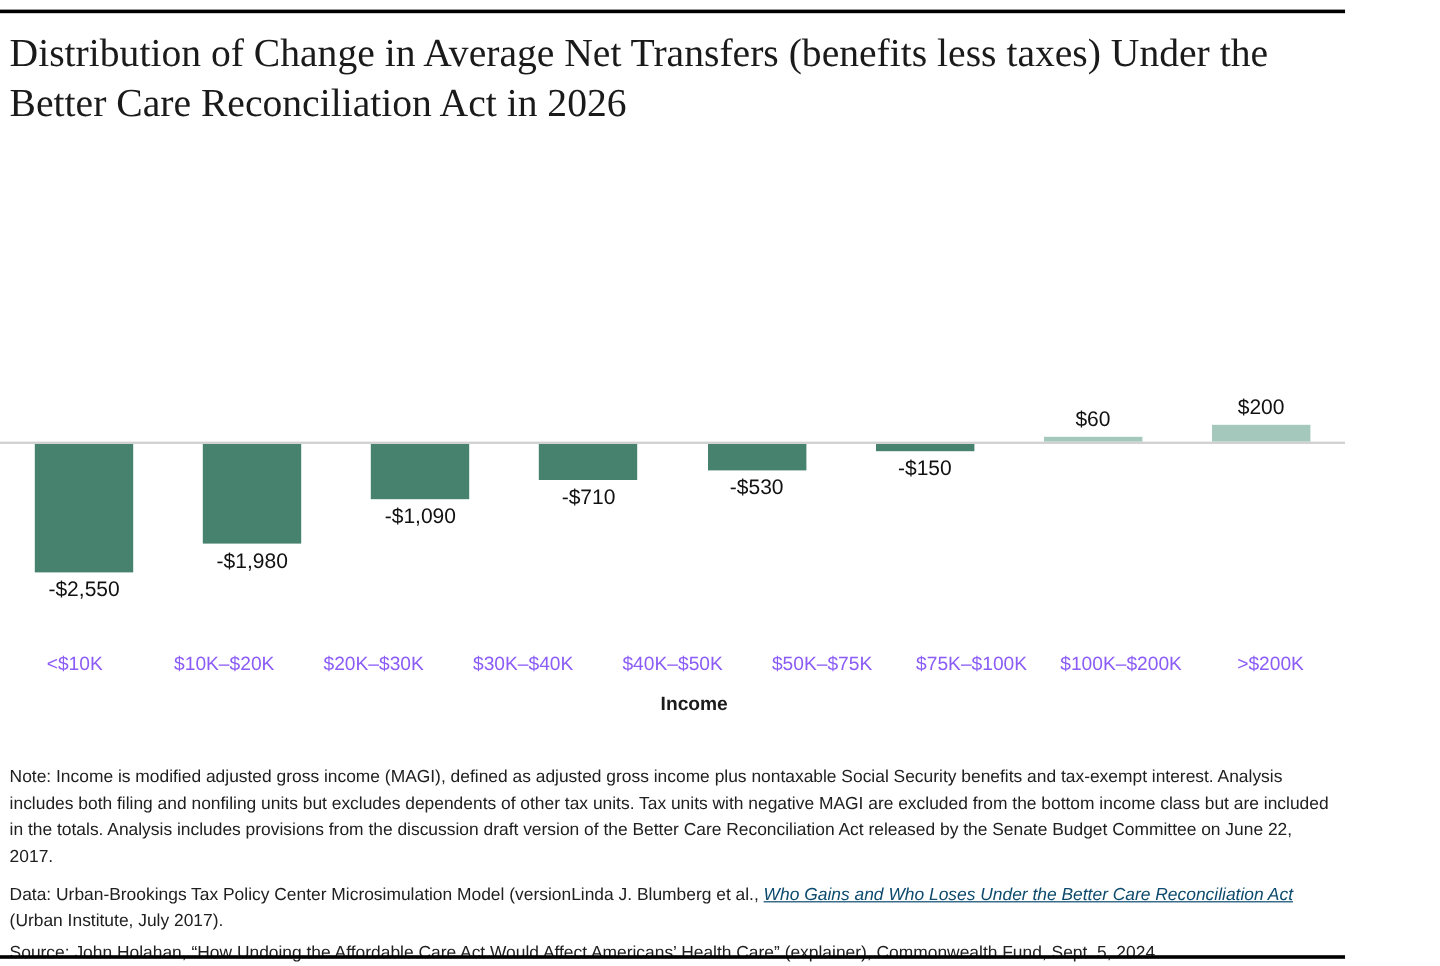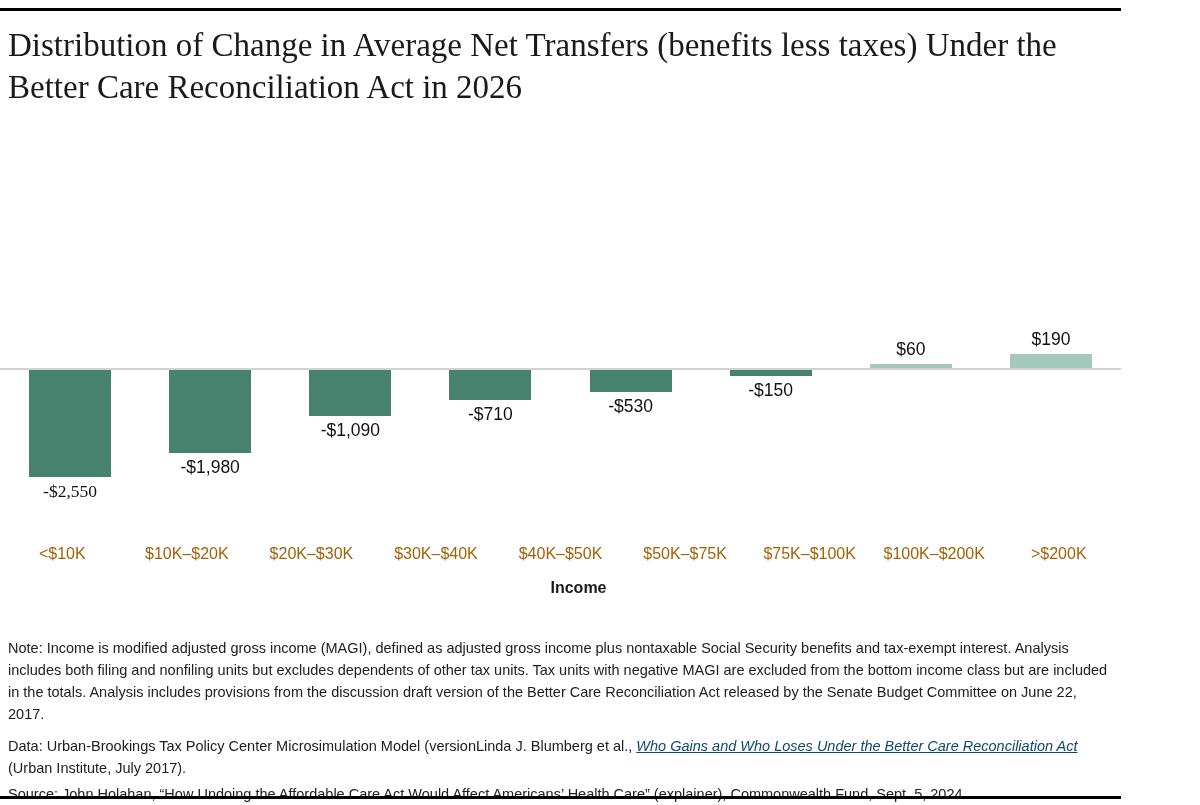--- a/index.html
+++ b/index.html
@@ -14,21 +14,21 @@
 
   .plot{position:relative;margin-top:13px;height:380px;}
   .zero-line{position:absolute;left:0;right:0;top:247px;height:2px;background:#d2d2d2;}
   .bars-row{position:absolute;left:0;top:0;right:0;bottom:0;display:flex;}
   .bar-col{position:relative;flex:1 1 0;}
   .bar{position:absolute;left:50%;width:82px;margin-left:-41px;}
   .bar-label{position:absolute;left:0;right:0;text-align:center;font-size:17.5px;
              color:#111111;white-space:nowrap;}
 
   .x-labels{display:flex;margin-top:44px;}
-  .x-labels span{flex:1 1 0;text-align:center;font-size:16px;color:#a16207;}
+  .x-labels span{flex:1 1 0;text-align:center;font-size:16px;color:#8b5cf6;}
   .x-axis-title{margin-top:16px;text-align:center;font-size:16px;font-weight:bold;color:#1a1a1a;margin-left:36px;}
 
   .footnotes{padding:0 8px;font-size:14.5px;line-height:22px;color:#202020;}
   .footnotes p{margin:0;max-width:1190px;}
   .note-para{margin-top:40px !important;}
   .data-para{margin-top:10px !important;}
   .source-para{margin-top:4px !important;}
   a.study-link{color:#0c4a6e;font-style:italic;text-decoration:underline;}
   a.doi-link{color:#2a7fad;text-decoration:none;}
 </style>
@@ -41,21 +41,21 @@
   <h1 class="chart-title">
     <span>Distribution of Change in Average Net Transfers (benefits less taxes) Under the</span>
     <span>Better Care Reconciliation Act in 2026</span>
   </h1>
 
   <div class="plot">
     <div class="zero-line"></div>
     <div class="bars-row">
         <div class="bar-col">
           <div class="bar" style="height: 107px; background: rgb(71, 130, 111); top: 249px;"></div>
-          <div class="bar-label" style="top: 360px; font-family: Liberation Serif, serif;">-$2,550</div>
+          <div class="bar-label" style="top: 360px;">-$2,550</div>
         </div>
         <div class="bar-col">
           <div class="bar" style="height: 83px; background: rgb(71, 130, 111); top: 249px;"></div>
           <div class="bar-label" style="top: 336px;">-$1,980</div>
         </div>
         <div class="bar-col">
           <div class="bar" style="height: 46px; background: rgb(71, 130, 111); top: 249px;"></div>
           <div class="bar-label" style="top: 299px;">-$1,090</div>
         </div>
         <div class="bar-col">
@@ -69,21 +69,21 @@
         <div class="bar-col">
           <div class="bar" style="height: 6px; background: rgb(71, 130, 111); top: 249px;"></div>
           <div class="bar-label" style="top: 259px;">-$150</div>
         </div>
         <div class="bar-col">
           <div class="bar" style="height: 4px; background: rgb(164, 201, 188); top: 243px;"></div>
           <div class="bar-label" style="top: 218px;">$60</div>
         </div>
         <div class="bar-col">
           <div class="bar" style="height: 14px; background: rgb(164, 201, 188); top: 233px;"></div>
-          <div class="bar-label" style="top: 208px;">$190</div>
+          <div class="bar-label" style="top: 208px;">$200</div>
         </div>
       </div>
   </div>
 
   <div class="x-labels">
       <span>&lt;$10K</span>
       <span>$10K–$20K</span>
       <span>$20K–$30K</span>
       <span>$30K–$40K</span>
       <span>$40K–$50K</span>

